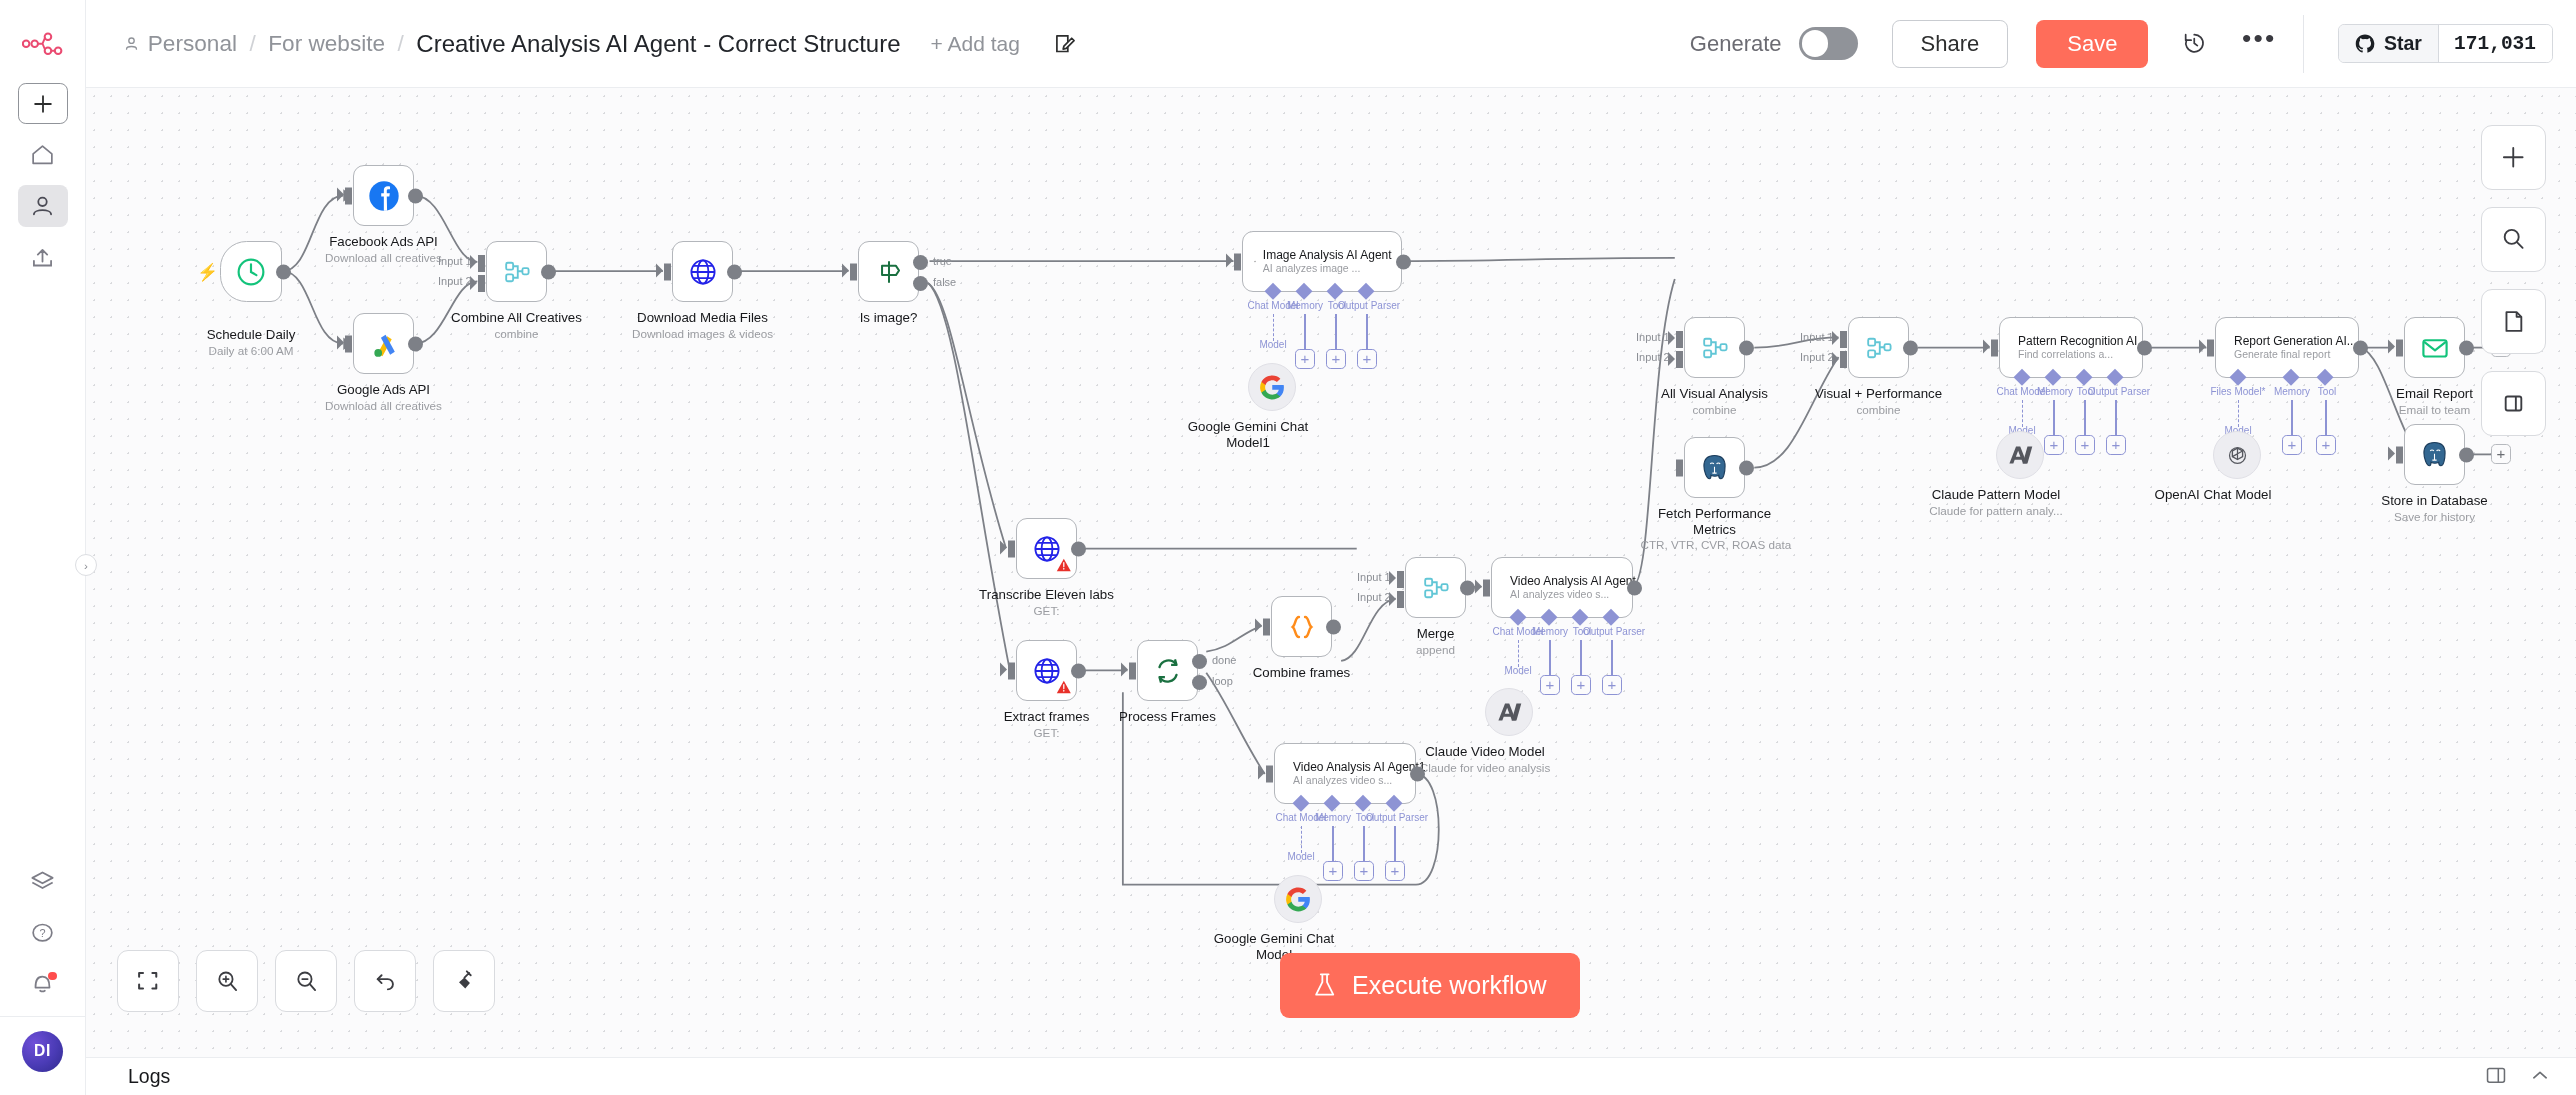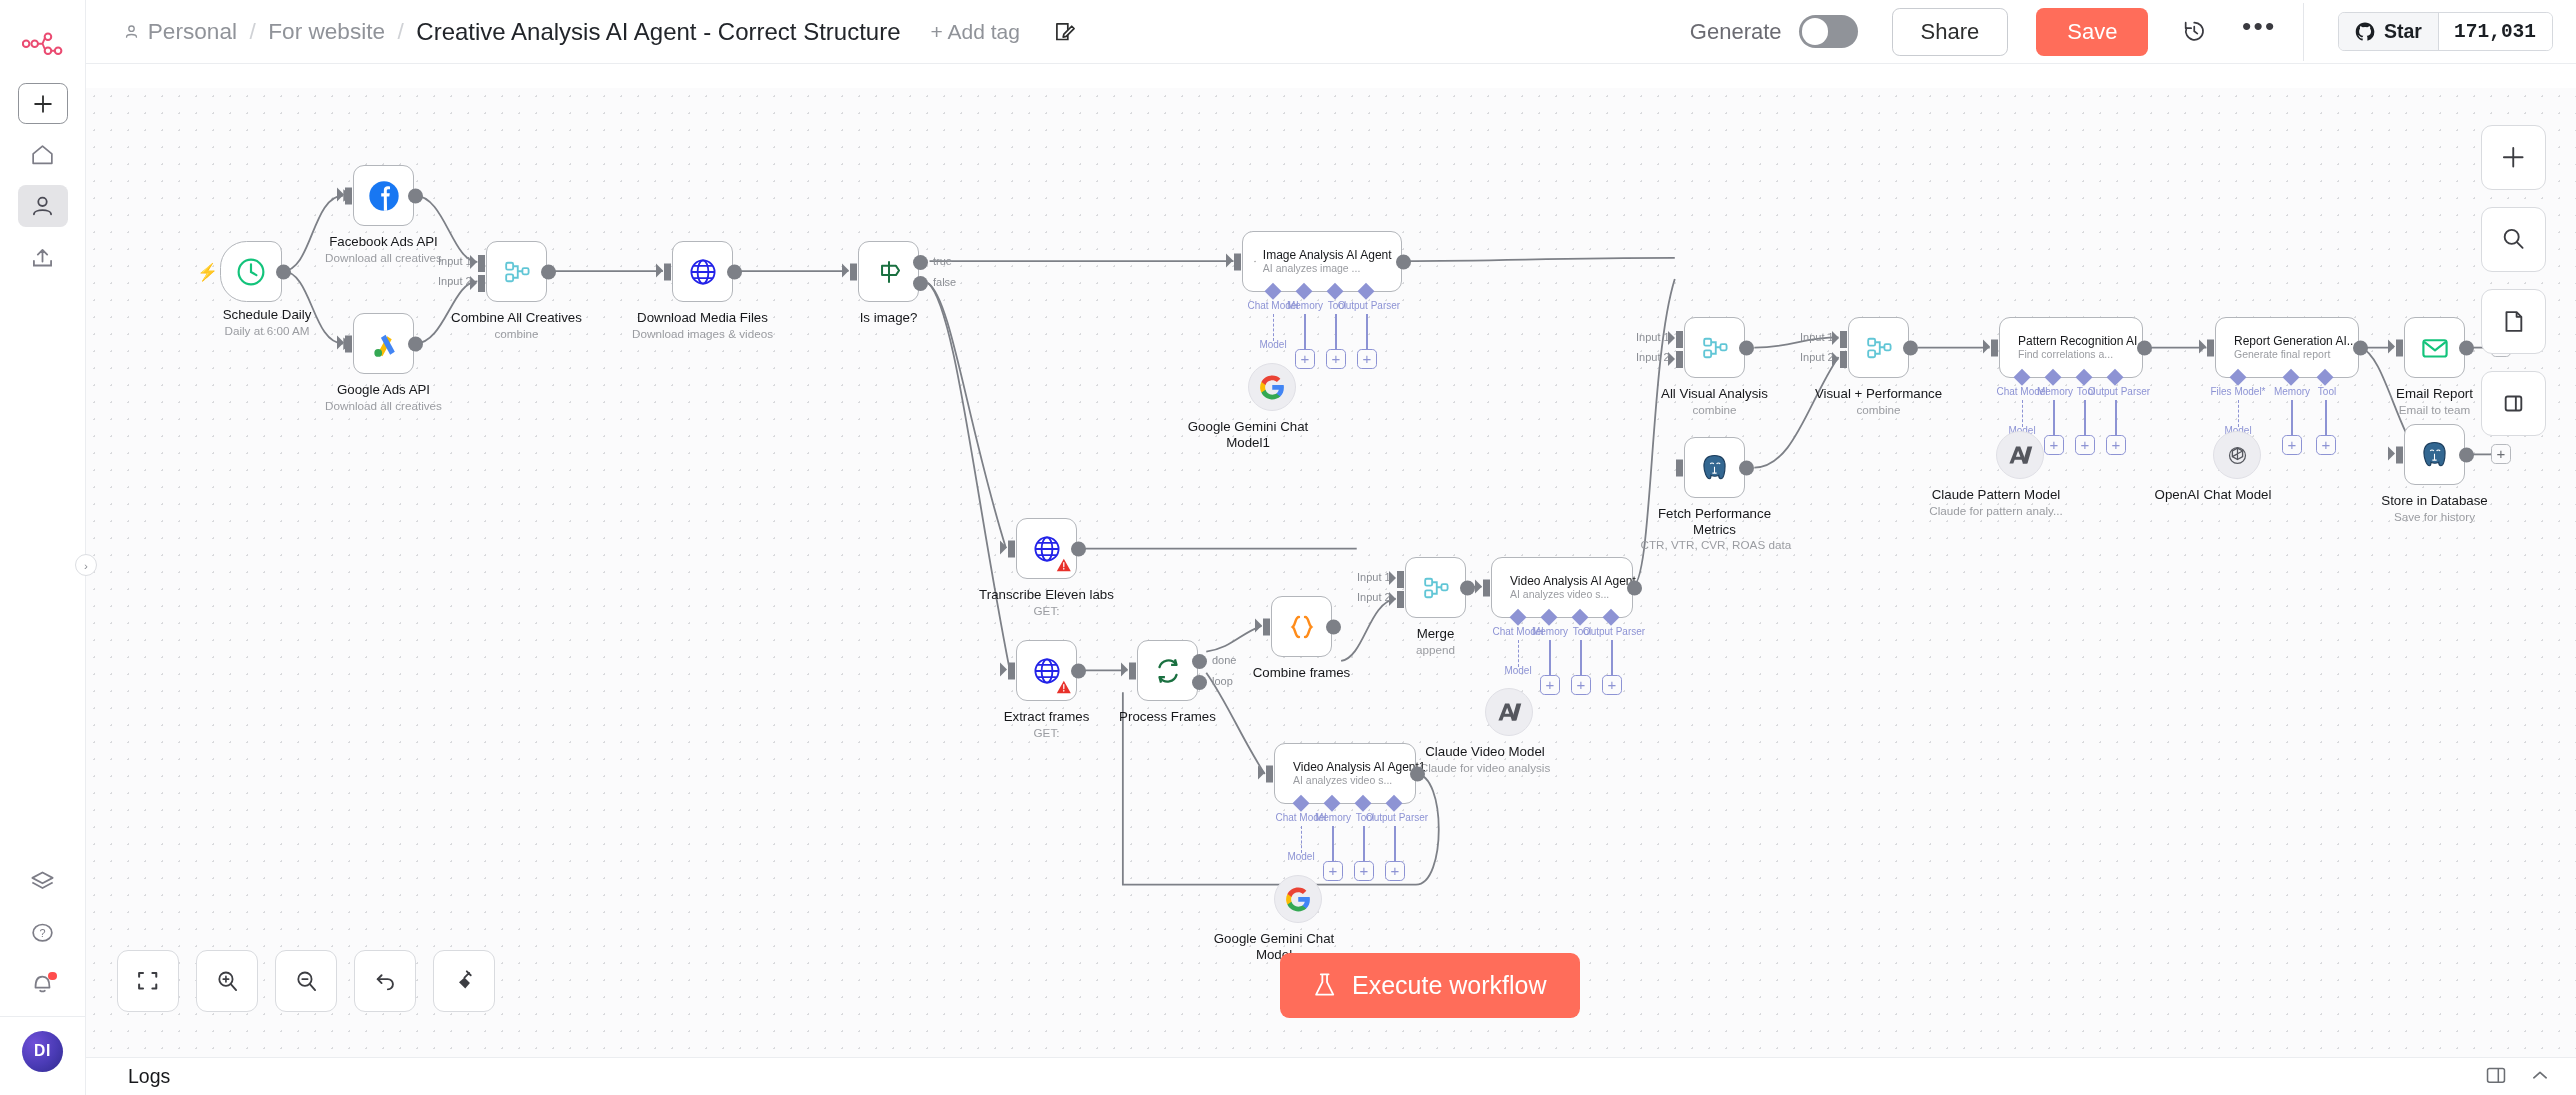--- a/index.html
+++ b/index.html
@@ -36,21 +36,21 @@
     width: 41px; height: 41px; border-radius: 50%; margin-top: 14px; margin-bottom: 17px;
     background: radial-gradient(circle at 30% 30%, #6f4fd8 0%, #4a3bb5 55%, #2f2a8c 100%);
     color: #fff; font-size: 15.6px; font-weight: bold; letter-spacing: 0.8px;
     display: flex; align-items: center; justify-content: center;
   }
   .notif-dot { position:absolute; top: 8.6px; right: 11px; width: 8.6px; height: 8.6px;
     border-radius: 50%; background: #ff4d4d; }
 
   
   #header {
-    position: absolute; left: 86px; top: 0; width: 2490px; height: 64px;
+    position: absolute; left: 86px; top: 0; width: 2490px; height: 88px;
     background: #fff; border-bottom: 0.8px solid #ebedf0;
     display: flex; align-items: center; padding: 0 23.4px 0 37px;
   }
   .crumb { font-size: 22.6px; color: #909399; display:flex; align-items:center; gap:7.8px; }
   .crumb-sep { font-size: 22.6px; color: #d0d2d6; margin: 0 12.5px; }
   .crumb-title { font-size: 24px; color: #22252a; font-weight: 400; }
   .addtag { font-size: 21px; color: #909399; margin-left: 30px; cursor: pointer; }
   .note-icon { margin-left: 33px; color: #2d2e2e; display:flex; }
   .header-right { margin-left: auto; display: flex; align-items: center; gap: 0; }
   .inactive-label { font-size: 22px; color: #6b6b72; margin-right: 17px; }
@@ -356,21 +356,21 @@
 
     <div class="node" style="left:134px; top:153px;">
       <div class="nbox trig">
         <span class="trigbolt">⚡</span>
         <svg width="34" height="34" viewBox="0 0 44 44">
             <circle cx="22" cy="22" r="16" fill="none" stroke="#13c37b" stroke-width="2.8"></circle>
             <path d="M22 12 V22 L29 26" fill="none" stroke="#13c37b" stroke-width="2.8" stroke-linecap="round"></path>
           </svg>
         <span class="port-out"></span>
       </div>
-      <div class="nlabel" style="top:66px;margin-left:16px;">
+      <div class="nlabel" style="top:86px;">
         <div class="ntitle">Schedule Daily</div>
         <div class="nsub">Daily at 6:00 AM</div>
       </div>
     </div>
 
     <div class="node" style="left:267px; top:77px;">
       <div class="nbox sq">
         <svg width="34" height="34" viewBox="0 0 44 44">
             <circle cx="22" cy="22" r="19" fill="#1877F2"></circle>
             <path d="M25.6 22.6h3.3l.6-4.3h-3.9v-2.8c0-1.2.4-2.1 2.2-2.1h2V9.6c-.4 0-1.6-.2-3-.2-3 0-5 1.8-5 5.1v3.8h-3.4v4.3h3.4V41h4.2z" fill="#fff"></path>

